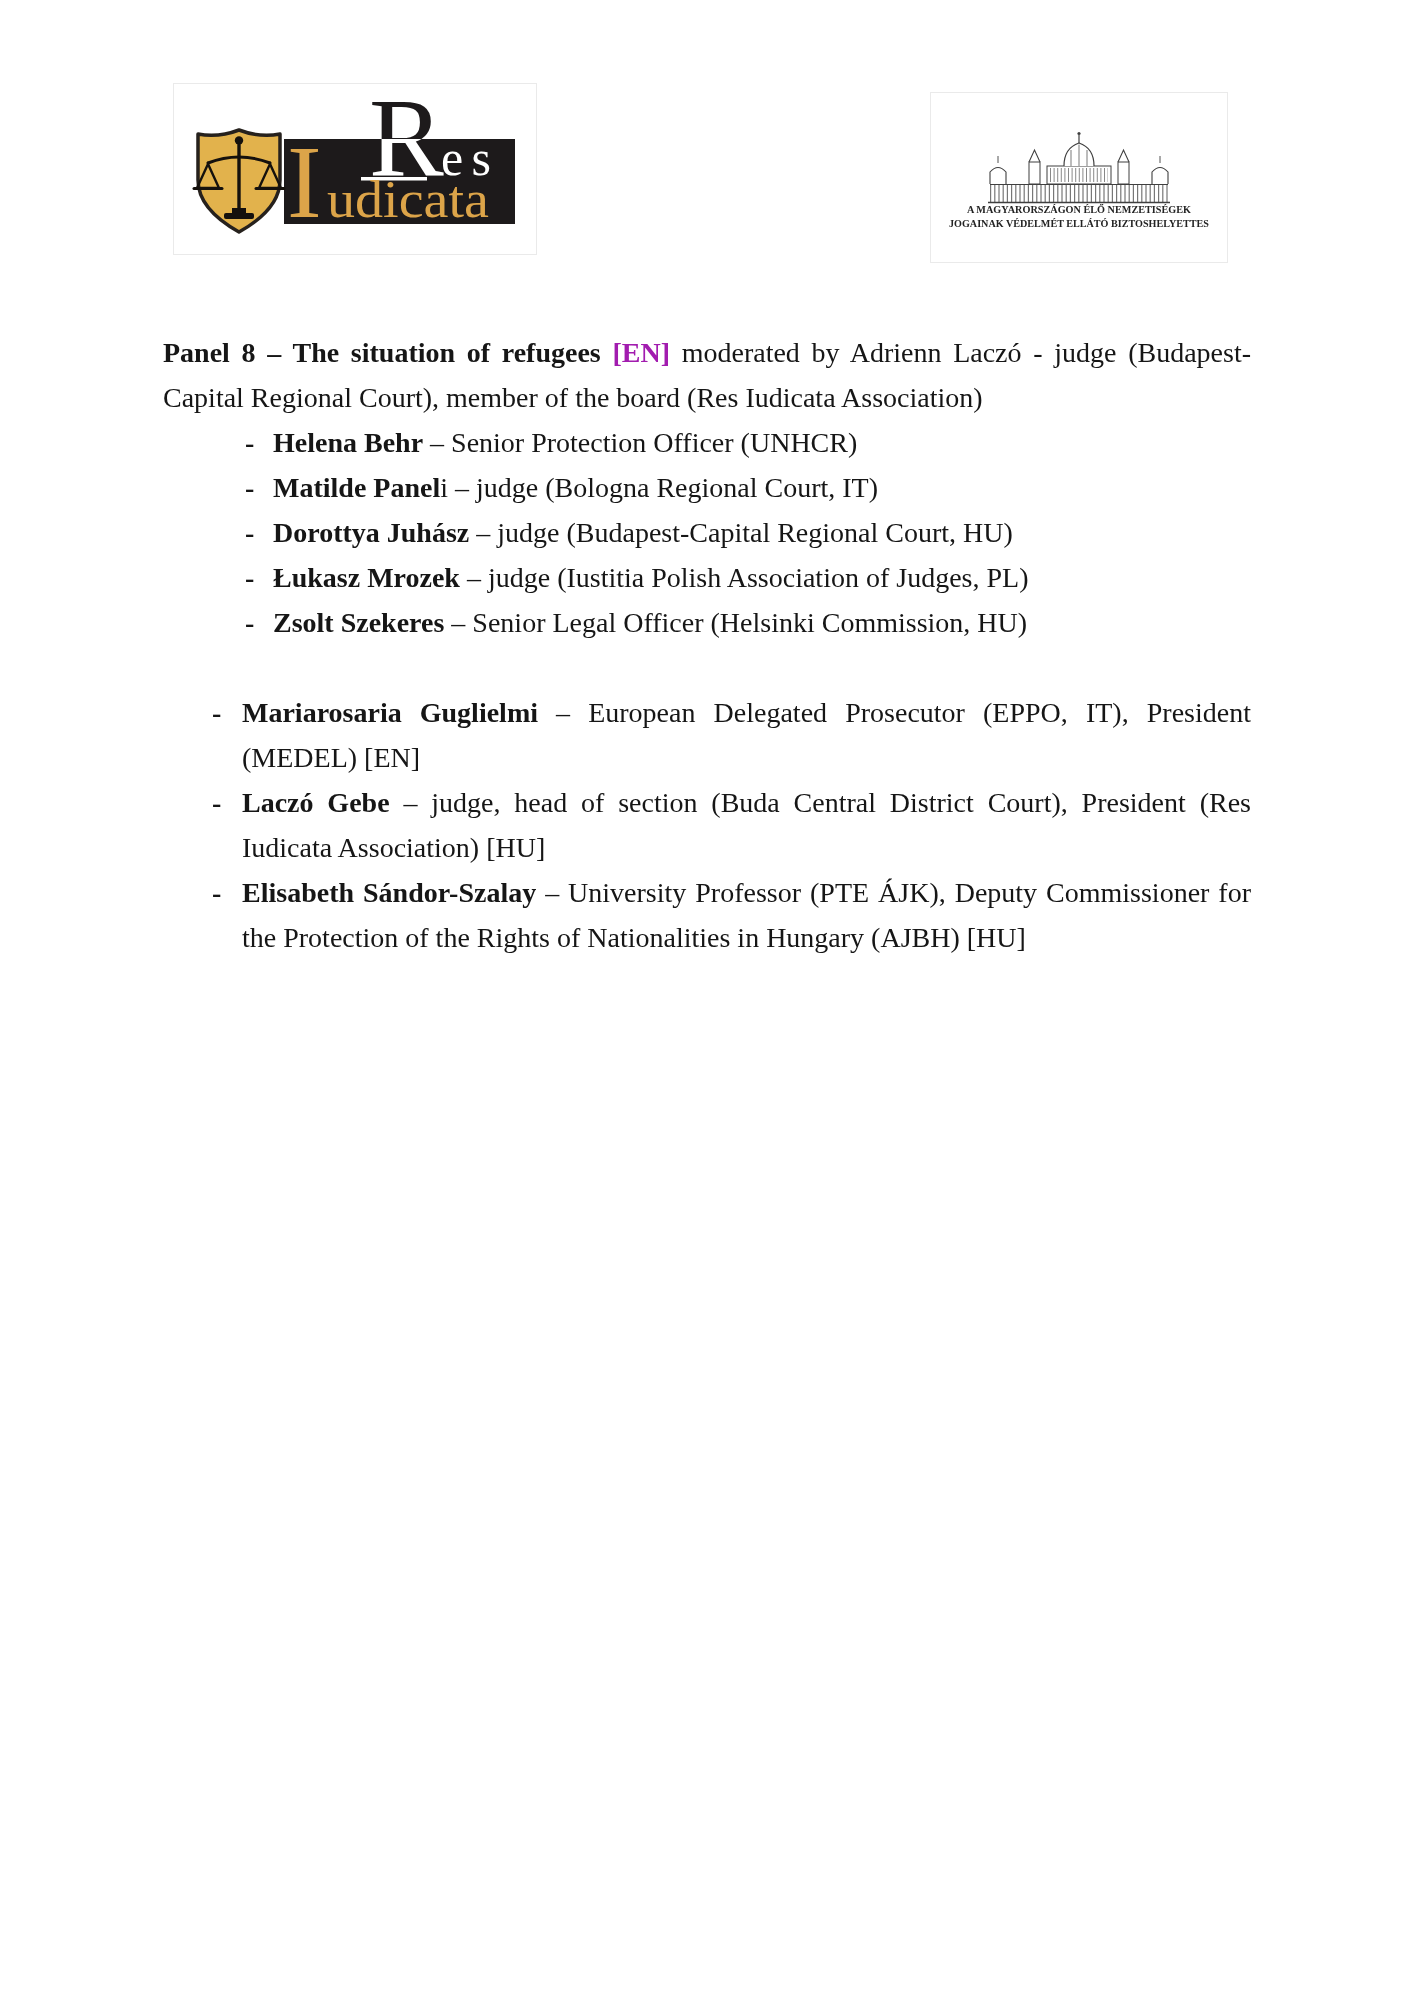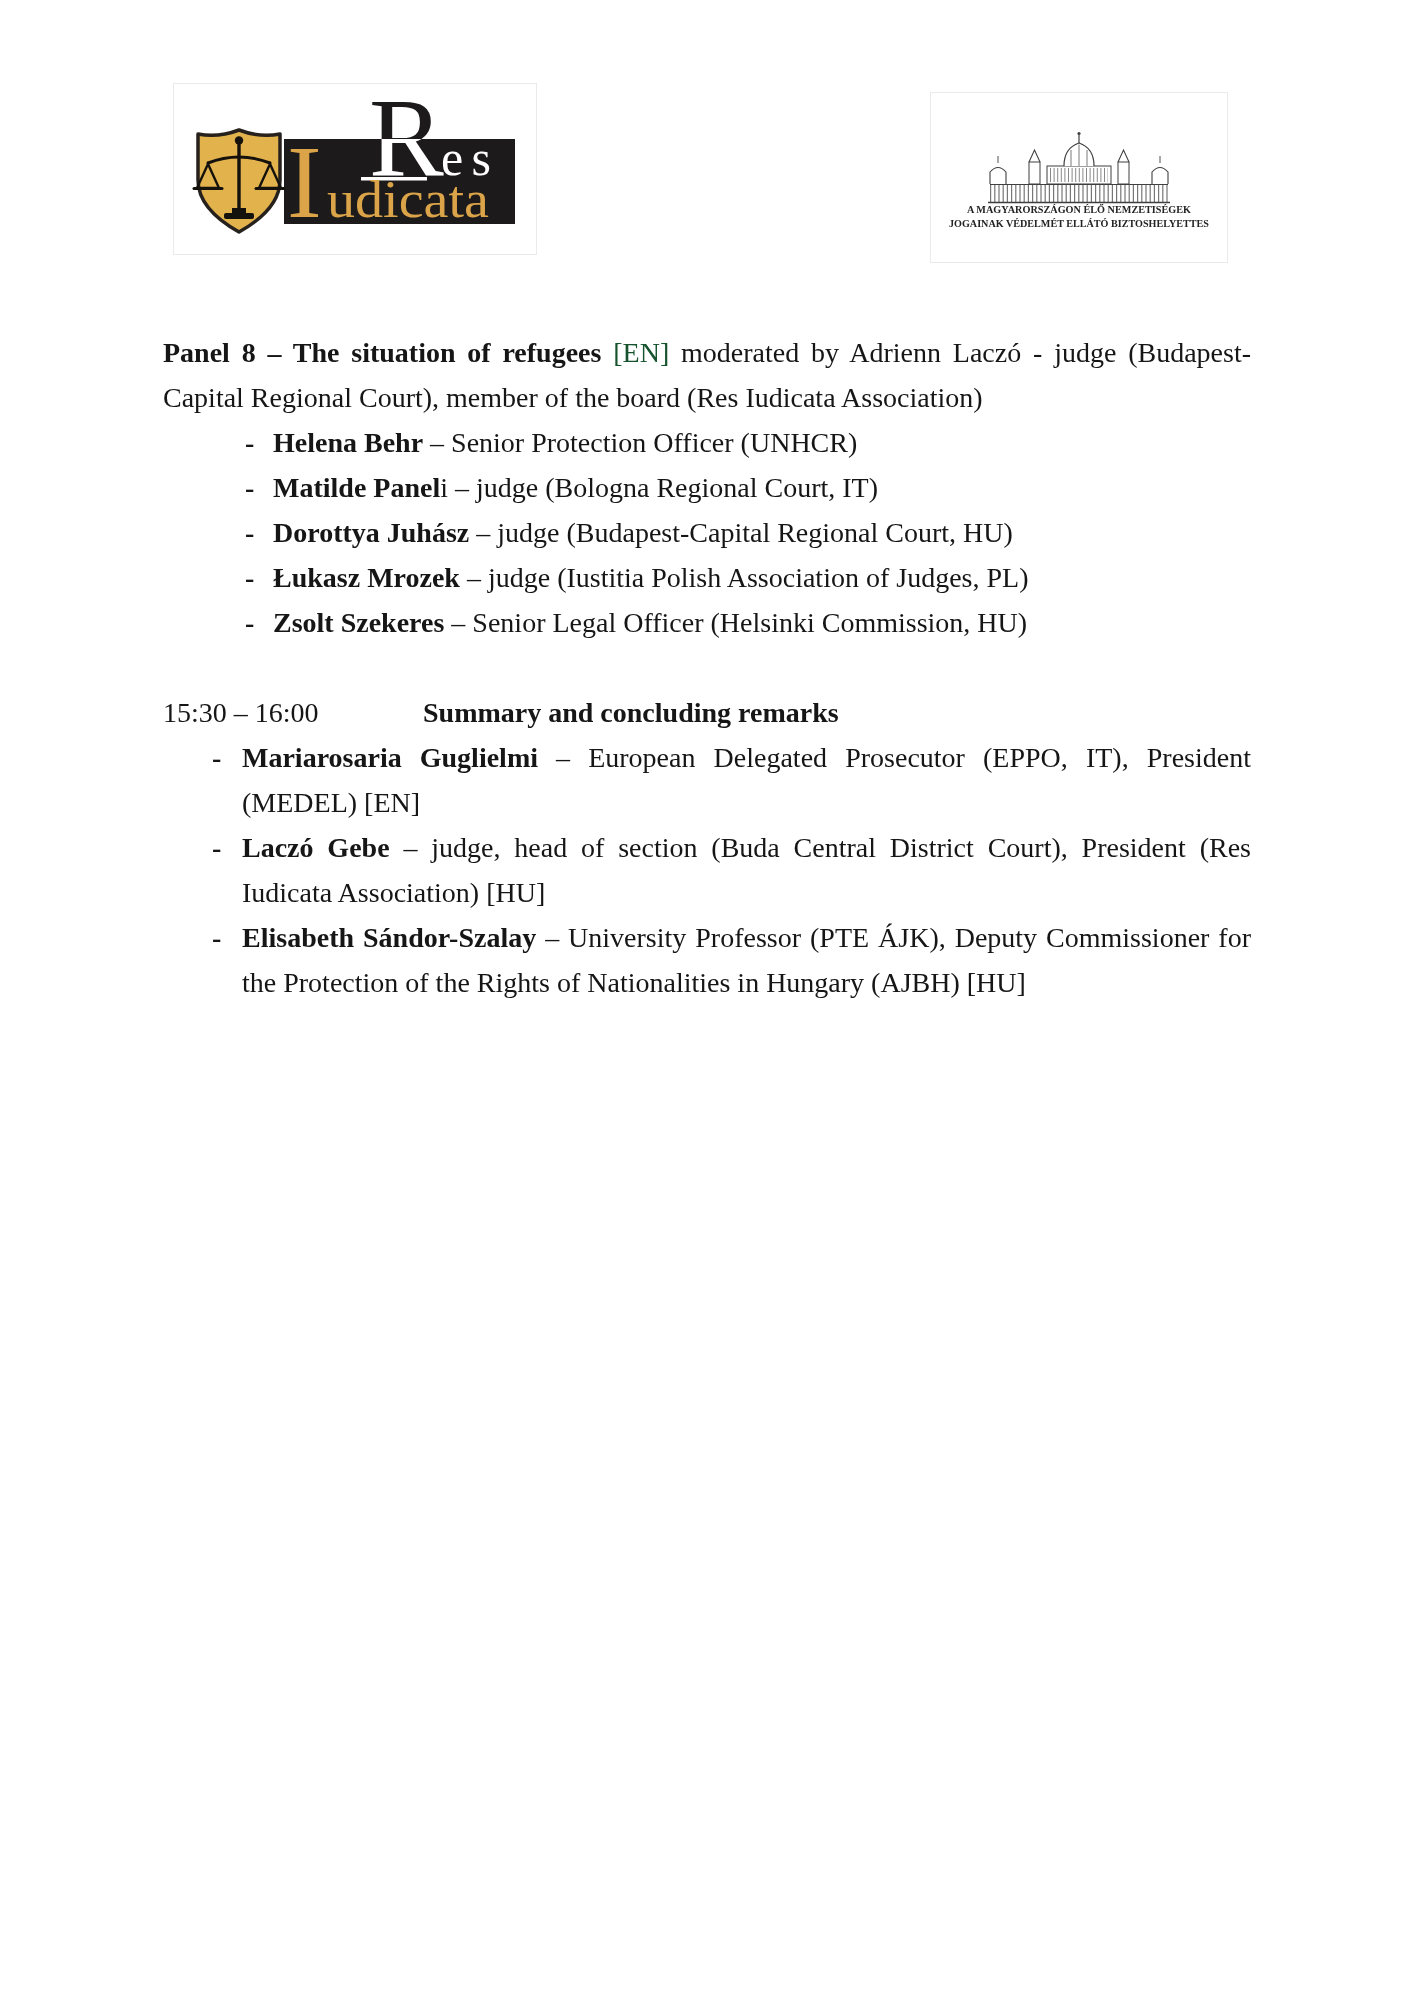--- a/index.html
+++ b/index.html
@@ -13,21 +13,21 @@
   .logo-right { position:absolute; left:930px; top:92px;  width:298px; height:171px; }
   .logo-left svg, .logo-right svg { display:block; width:100%; height:100%; }
 
   
   .content {
     position:absolute; left:163px; top:330px; width:1088px;
     font-size:28px; line-height:45px;
   }
   .para { margin:0; text-align:justify; }
   .b { font-weight:700; }
-  .tag { font-weight:400; color:#14532d; }
+  .tag { font-weight:700; color:#a21caf; }
 
   .plist { margin:0; }
   .li { position:relative; margin:0; padding-left:110px; text-align:justify; }
   .li .marker { position:absolute; left:82px; top:0; font-weight:700; }
   .list2 .li { padding-left:79px; }
   .list2 .li .marker { left:49px; }
 
   .spacer45 { height:45px; }
   .session { margin:0; }
   .session .time { display:inline-block; width:260px; }
@@ -112,21 +112,20 @@
     <div class="plist list1">
       <div class="li"><span class="marker">-</span><span class="b">Helena Behr</span><span> – Senior Protection Officer (UNHCR)</span></div>
       <div class="li"><span class="marker">-</span><span class="b">Matilde Panel</span><span>i – judge (Bologna Regional Court, IT)</span></div>
       <div class="li"><span class="marker">-</span><span class="b">Dorottya Juhász</span><span> – judge (Budapest-Capital Regional Court, HU)</span></div>
       <div class="li"><span class="marker">-</span><span class="b">Łukasz Mrozek</span><span> – judge (Iustitia Polish Association of Judges, PL)</span></div>
       <div class="li"><span class="marker">-</span><span class="b">Zsolt Szekeres</span><span> – Senior Legal Officer (Helsinki Commission, HU)</span></div>
     </div>
 
     <div class="spacer45"></div>
 
-    <p class="session"><span class="time">15:30 – 16:00</span><span class="title">Summary and concluding remarks</span></p>
 
     <div class="plist list2">
       <div class="li"><span class="marker">-</span><span class="b">Mariarosaria Guglielmi</span><span> – European Delegated Prosecutor (EPPO, IT), President (MEDEL) [EN]</span></div>
       <div class="li"><span class="marker">-</span><span class="b">Laczó Gebe</span><span> – judge, head of section (Buda Central District Court), President (Res Iudicata Association) [HU]</span></div>
       <div class="li"><span class="marker">-</span><span class="b">Elisabeth Sándor-Szalay</span><span> – University Professor (PTE ÁJK), Deputy Commissioner for the Protection of the Rights of Nationalities in Hungary (AJBH) [HU]</span></div>
     </div>
 
   </div>
 </div>
 

